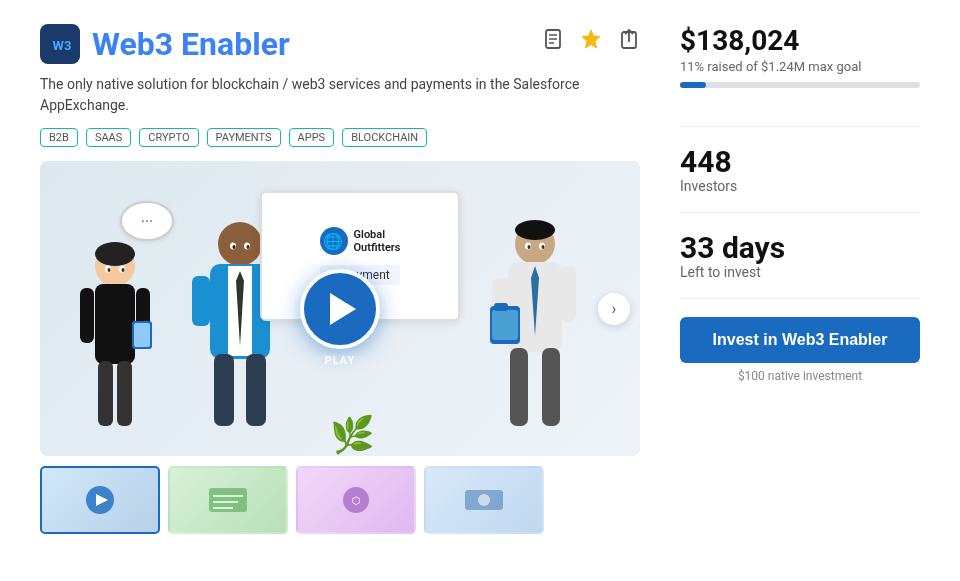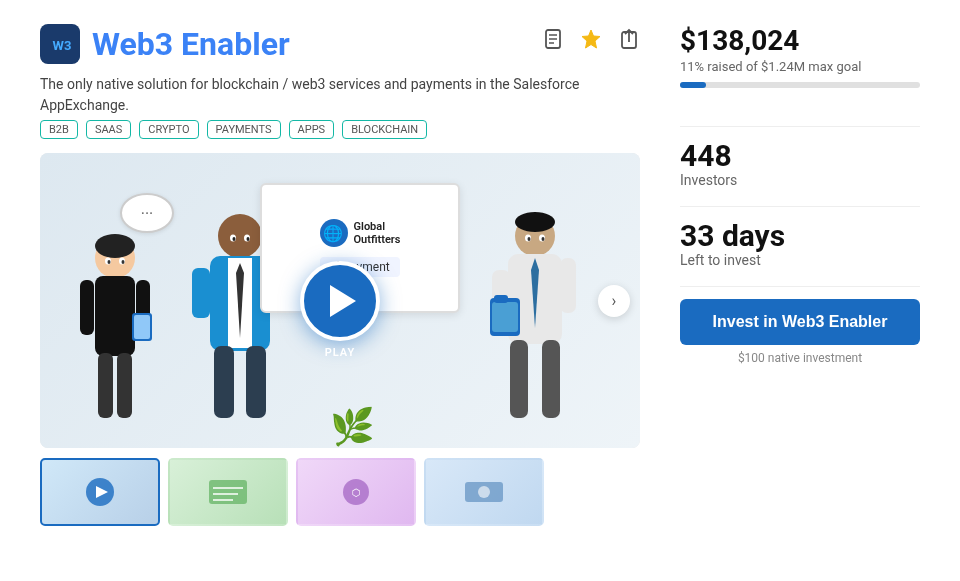--- a/index.html
+++ b/index.html
@@ -68,21 +68,21 @@
       display: flex;
       align-items: center;
       justify-content: center;
     }
     .icon-btn.star { color: #f5b914; }
     
     .description {
       font-size: 14px;
       color: #444;
       line-height: 1.5;
-      margin-bottom: 4px;
+      margin-bottom: 12px;
       max-width: 560px;
     }
     
     .tags {
       display: flex;
       gap: 8px;
       flex-wrap: wrap;
       margin-bottom: 14px;
     }
     .tag {
@@ -303,21 +303,21 @@
       background: #e0e0e0;
       border-radius: 3px;
       margin-bottom: 20px;
     }
     .progress-bar-fill {
       height: 100%;
       background: #1a6bc0;
       border-radius: 3px;
     }
     .stat-block {
-      margin-bottom: 12px;
+      margin-bottom: 18px;
       padding-bottom: 18px;
       border-bottom: 1px solid #eee;
     }
     .stat-block:last-of-type {
       border-bottom: none;
     }
     .stat-number {
       font-size: 30px;
       font-weight: 700;
       color: #111;

